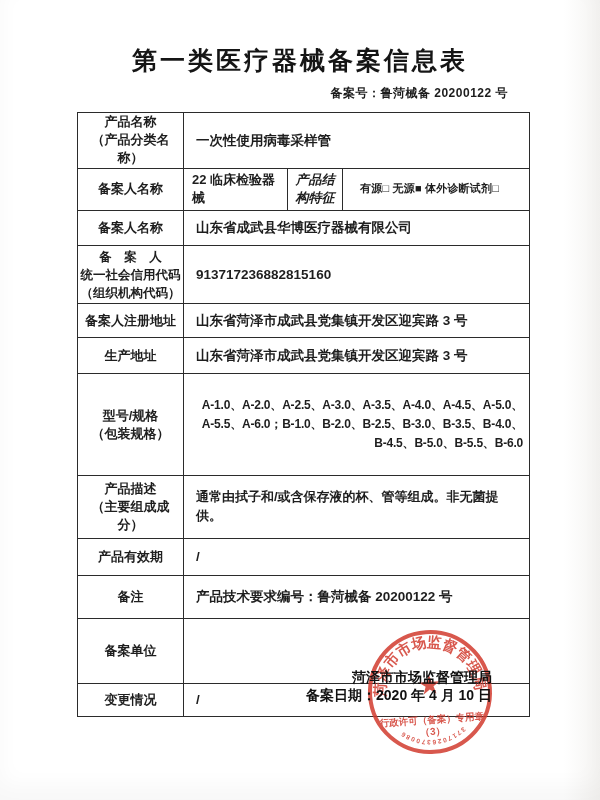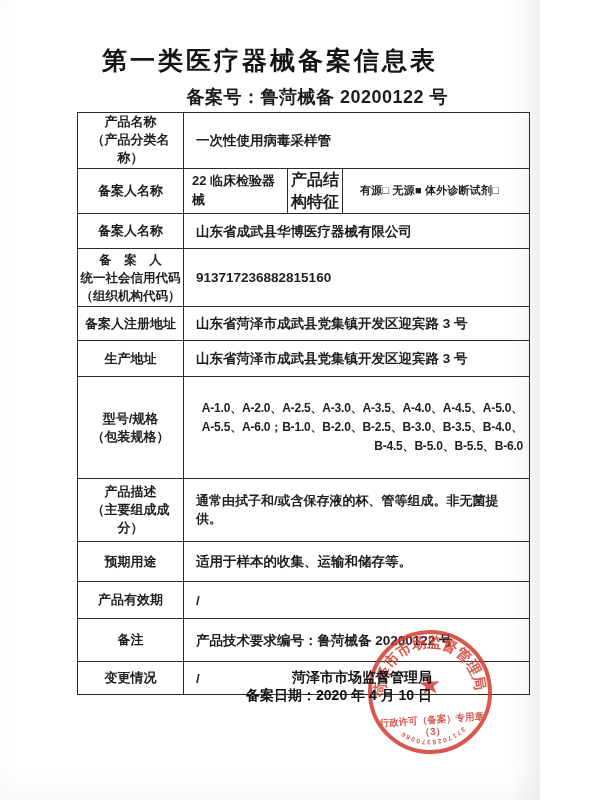--- a/index.html
+++ b/index.html
@@ -5,34 +5,34 @@
   html,body{margin:0;padding:0;}
   body{
     width:600px;height:800px;
     background:#ffffff;
     font-family:"Liberation Sans","DejaVu Sans",sans-serif;
     color:#1a1a1a;
     overflow:hidden;
   }
   .page{
     position:relative;
-    width:540px;height:800px;
+    width:600px;height:800px;
     background:linear-gradient(90deg,#ffffff 94%,#f4f3f1 100%);
     box-shadow:inset 0 -14px 22px rgba(0,0,0,0.03);
   }
   .title{
     position:absolute;top:44px;left:0;width:100%;
     margin:0;
     text-align:center;
     font-size:25px;font-weight:700;letter-spacing:3px;
     color:#151515;
   }
   .regno{
     position:absolute;top:85px;right:92px;
-    font-size:18px;font-weight:700;letter-spacing:0.5px;
+    font-size:12px;font-weight:700;letter-spacing:0.5px;
     color:#1c1c1c;
   }
   table.form{
     position:absolute;left:77px;top:112px;
     width:452px;
     border-collapse:collapse;
     table-layout:fixed;
   }
   table.form td{
     border:1.6px solid #2b2b2b;
@@ -45,21 +45,21 @@
     text-align:center;vertical-align:middle;
     font-size:13px;line-height:1.4;
     padding:0 1px;
   }
   td.val{
     text-align:left;vertical-align:middle;
     font-size:13.5px;line-height:1.45;
     padding:2px 6px 2px 12px;
   }
   tr.r2 td.val-sub{font-size:13px;padding-left:8px;}
-  tr.r2 td.lab-sub{font-size:16px;}
+  tr.r2 td.lab-sub{font-size:13px;font-style:italic;}
   tr.r2 td.val-check{font-size:11px;letter-spacing:0.2px;padding-left:17px;}
   tr.r4 td.lab{font-size:12.5px;line-height:1.45;margin-left:40px;}
   tr.r7 td.val{font-size:12px;line-height:1.6;letter-spacing:-0.2px;text-align:right;}
   tr.r8 td.val{font-size:13px;}
   
   .stamp{
     position:absolute;left:365px;top:627px;
     width:130px;height:130px;
     opacity:0.85;
     transform:rotate(-4deg);
@@ -126,31 +126,31 @@
 （包装规格）</td>
         <td class="val" colspan="3">A-1.0、A-2.0、A-2.5、A-3.0、A-3.5、A-4.0、A-4.5、A-5.0、
 A-5.5、A-6.0；B-1.0、B-2.0、B-2.5、B-3.0、B-3.5、B-4.0、
 B-4.5、B-5.0、B-5.5、B-6.0</td>
       </tr>
       <tr class="r8" style="height:63px">
         <td class="lab">产品描述
 （主要组成成分）</td>
         <td class="val" colspan="3">通常由拭子和/或含保存液的杯、管等组成。非无菌提供。</td>
       </tr>
-      <tr class="r9" style="height:40px">
-        <td class="lab">预期用途</td>
-        <td class="val" colspan="3">适用于样本的收集、运输和储存等。</td>
-      </tr>
       <tr class="r10" style="height:37px">
         <td class="lab">产品有效期</td>
         <td class="val" colspan="3">/</td>
       </tr>
       <tr class="r11" style="height:43px">
         <td class="lab">备注</td>
         <td class="val" colspan="3">产品技术要求编号：鲁菏械备 20200122 号</td>
+      </tr>
+      <tr class="r12" style="height:65px">
+        <td class="lab">备案单位</td>
+        <td class="val" colspan="3"></td>
       </tr>
       <tr class="r13" style="height:33px">
         <td class="lab">变更情况</td>
         <td class="val" colspan="3">/</td>
       </tr>
     </tbody>
   </table>
 
   <svg class="stamp" viewBox="0 0 130 130" width="130" height="130">
     <defs>

